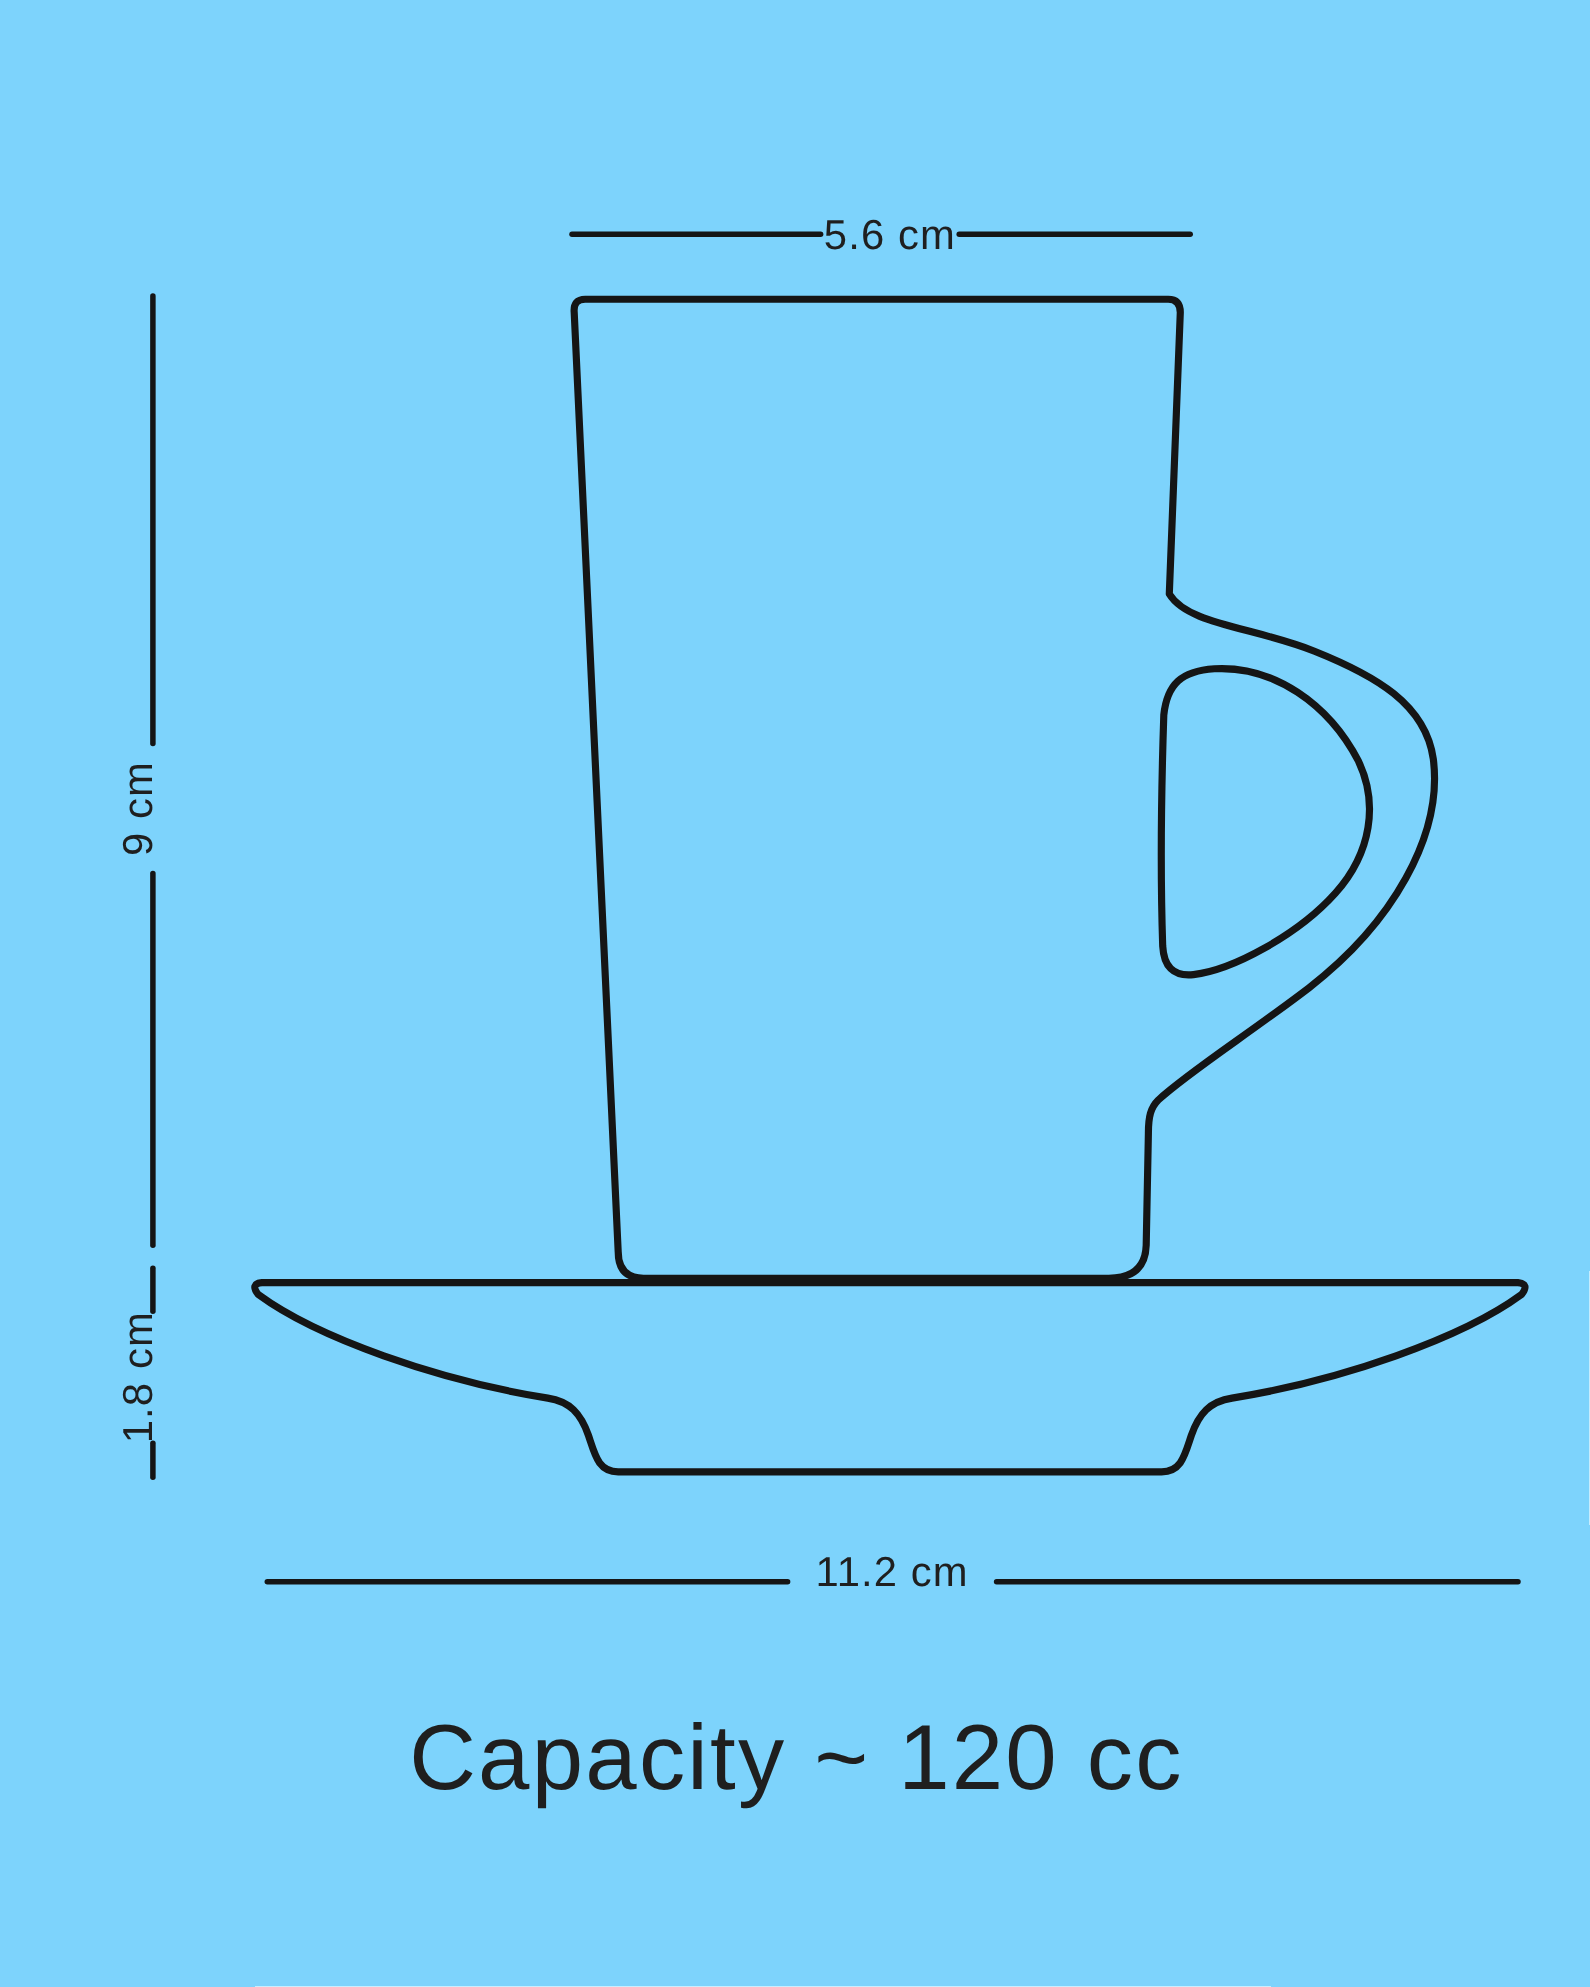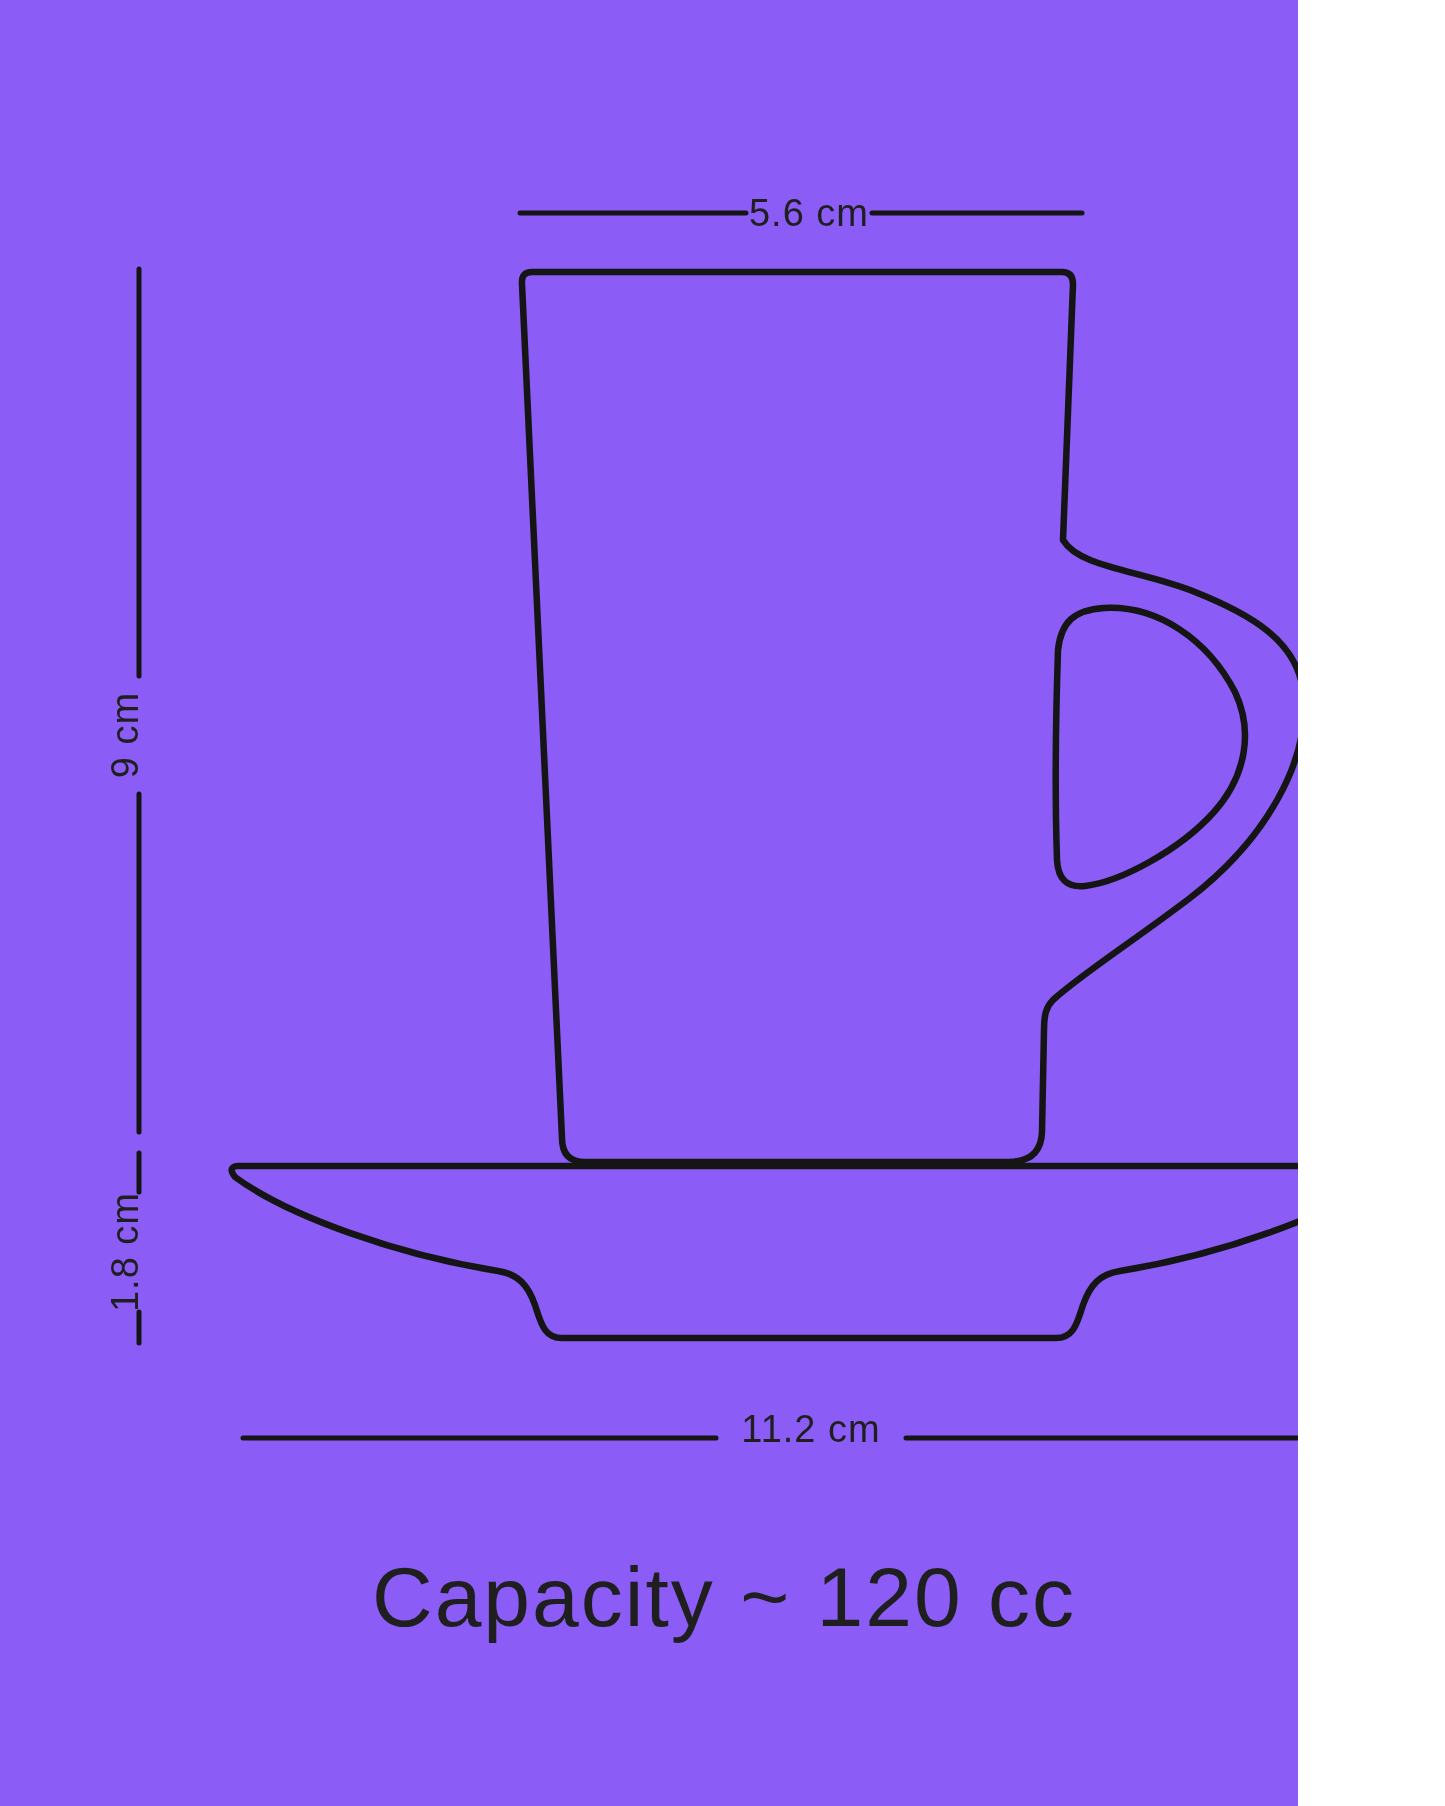--- a/index.html
+++ b/index.html
@@ -3,23 +3,23 @@
 <meta charset="utf-8">
 <style>
   html, body {
     margin: 0;
     padding: 0;
     background: #ffffff;
     font-family: "Liberation Sans", sans-serif;
   }
   .stage {
     position: relative;
-    width: 1298px;
+    width: 1445px;
     height: 1806px;
-    background: #8b5cf6;
+    background: #7dd3fc;
     overflow: hidden;
   }
   svg.diagram {
     position: absolute;
     left: 0; top: 0;
     width: 1445px;
     height: 1806px;
     display: block;
   }
   .outline {

